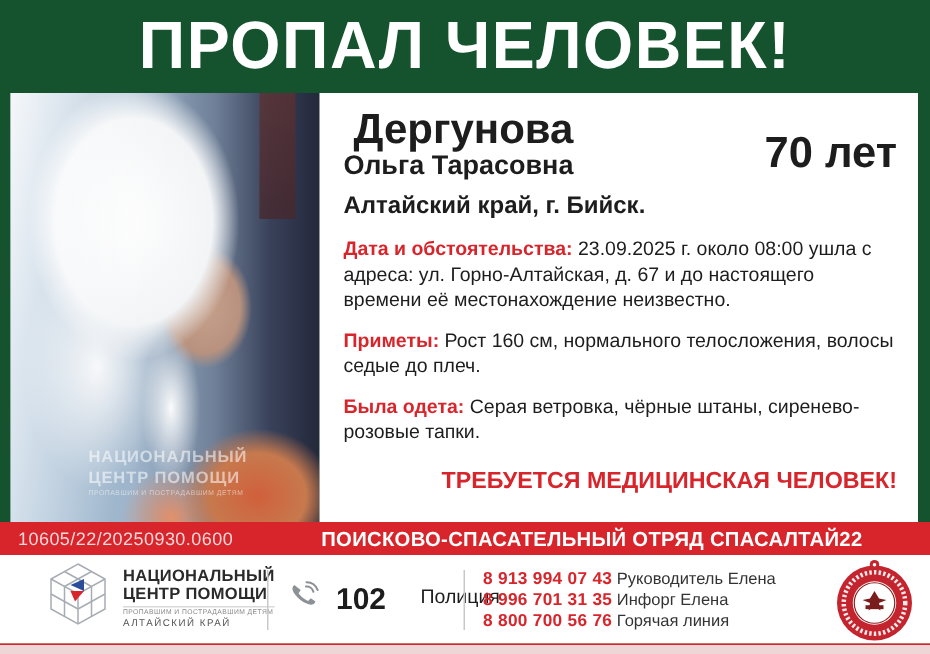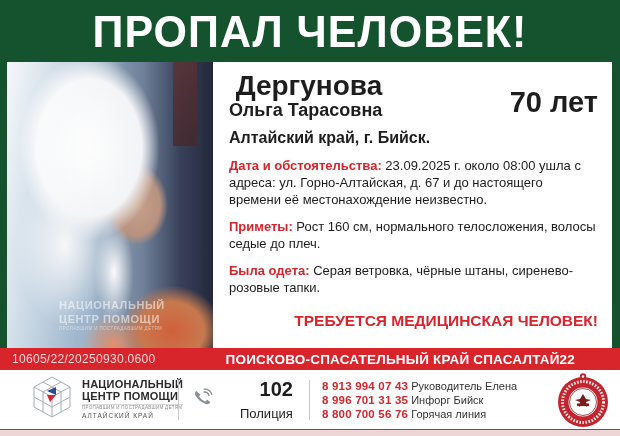--- a/index.html
+++ b/index.html
@@ -70,21 +70,21 @@
     display:flex;align-items:center;
   }
   .vdiv{width:1px;height:40px;background:#c7c9cb;}
   .org{display:flex;align-items:center;gap:8px;margin-left:30px;width:148px;}
   .org-text{line-height:1.05;}
   .org-name{font-size:11px;font-weight:800;color:#2a2a2a;letter-spacing:.2px;}
   .org-sub{font-size:4.5px;color:#8a8a8a;margin-top:2px;letter-spacing:.3px;border-top:1px solid #d9d9d9;padding-top:1px;}
   .org-region{font-size:6.5px;color:#555;margin-top:2px;letter-spacing:1px;}
   .emergency{display:flex;align-items:center;gap:9px;margin:0 10px 0 12px;width:108px;}
   .em-rows{display:flex;flex-direction:column;gap:1px;}
-  .em-row{display:flex;align-items:flex-end;gap:7px;flex-direction:column;}
+  .em-row{display:flex;align-items:flex-start;gap:7px;}
   .em-num{font-size:20px;font-weight:800;color:#1d1d1d;line-height:1;}
   .em-label{font-size:13px;color:#1d1d1d;margin-left:16px;}
   .em-label-small{font-size:4.6px;color:#3a3a3a;line-height:1.15;text-transform:none;}
   .phones{margin-left:12px;display:flex;flex-direction:column;gap:2px;}
   .ph-row{font-size:11px;color:#333;}
   .ph-num{color:#d8252c;font-weight:800;font-size:11.5px;letter-spacing:.2px;}
   .badge{position:absolute;right:9px;top:372px;}
   
   .bottom-strip{
     position:absolute;left:0;bottom:0;width:620px;height:7px;
@@ -128,21 +128,21 @@
     </div>
     <div class="para">
       <span class="lbl">Была одета:</span><span> Серая ветровка, чёрные штаны, сиренево-розовые тапки.</span>
     </div>
 
     <div class="medical">ТРЕБУЕТСЯ МЕДИЦИНСКАЯ ЧЕЛОВЕК!</div>
   </div>
 
   <div class="ribbon">
     <span class="code">10605/22/20250930.0600</span>
-    <span class="squad">ПОИСКОВО-СПАСАТЕЛЬНЫЙ КРАЙ СПАСАЛТАЙ22</span>
+    <span class="squad">ПОИСКОВО-СПАСАТЕЛЬНЫЙ ОТРЯД СПАСАЛТАЙ22</span>
   </div>
 
   <div class="footer">
 
     <div class="org">
       <span>
         <svg width="44" height="48" viewBox="0 0 44 48">
           <g fill="none" stroke="#a7adb3" stroke-width="1">
             <path d="M22 3 L40 13 L40 33 L22 43 L4 33 L4 13 Z"></path>
             <path d="M4 13 L22 23 L40 13"></path>
@@ -186,21 +186,21 @@
       </span>
     </div>
 
     <div class="vdiv"></div>
 
     <div class="phones">
       <div class="ph-row">
         <span class="ph-num">8 913 994 07 43</span><span> Руководитель Елена</span>
       </div>
       <div class="ph-row">
-        <span class="ph-num">8 996 701 31 35</span><span> Инфорг Бийск</span>
+        <span class="ph-num">8 996 701 31 35</span><span> Инфорг Елена</span>
       </div>
       <div class="ph-row">
         <span class="ph-num">8 800 700 56 76</span><span> Горячая линия</span>
       </div>
     </div>
   </div>
 
   <div class="badge">
     <svg width="56" height="57" viewBox="0 0 56 57">
       <circle cx="28" cy="30" r="25" fill="#c4242e"></circle>

